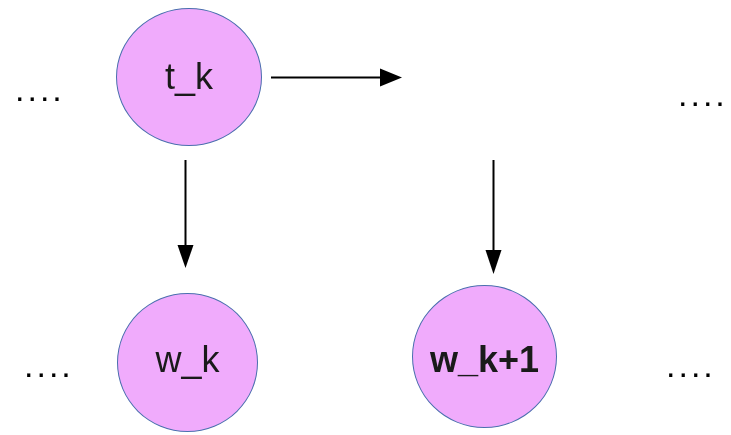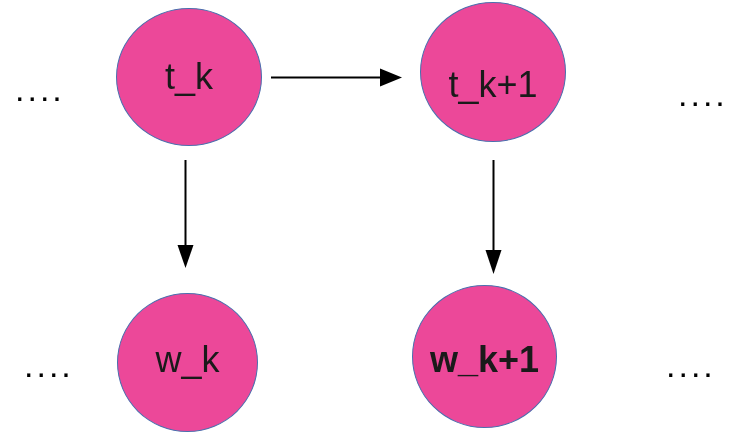--- a/index.html
+++ b/index.html
@@ -27,21 +27,21 @@
     stroke-width: 2;
   }
   #arrow-layer polygon {
     fill: var(--arrow, #000000);
     stroke: none;
   }
   .node {
     position: absolute;
     border: 1.4px solid var(--stroke, #4a6fae);
     border-radius: 50%;
-    background: #ec4899;
+    background: #f0abfc;
     display: flex;
     align-items: center;
     justify-content: center;
     box-sizing: border-box;
   }
   .node .label {
     font-size: 36px;
     color: #1a1a1a;
     white-space: nowrap;
     line-height: 1;
@@ -85,23 +85,20 @@
     <g>
       <line x1="493.5" y1="160" x2="493.5" y2="252"></line>
       <polygon points="485.5,250 501.5,250 493.5,274"></polygon>
     </g>
   </svg>
 
   <div class="node node-t-k">
     <span class="label">t_k</span>
   </div>
 
-  <div class="node node-t-k1">
-    <span class="label">t_k+1</span>
-  </div>
 
   <div class="node node-w-k">
     <span class="label">w_k</span>
   </div>
 
   <div class="node node-w-k1">
     <span class="label">w_k+1</span>
   </div>
 
   <div class="ellipsis ellipsis-top-left">....</div>

